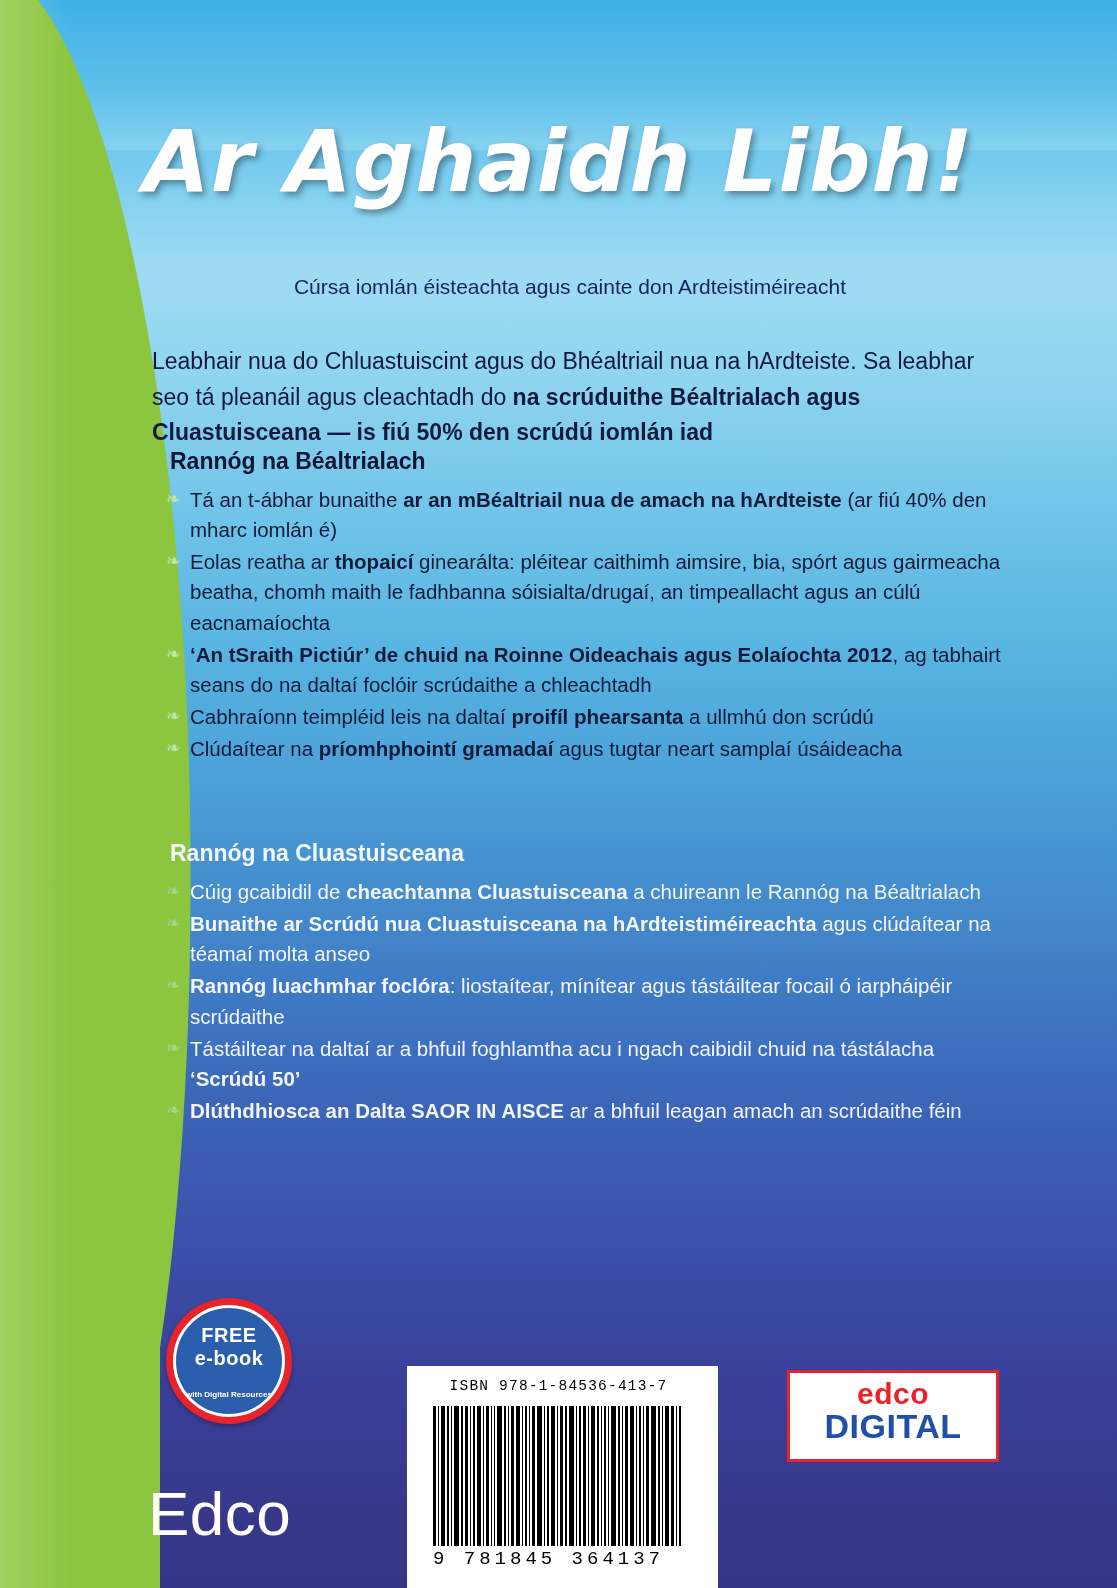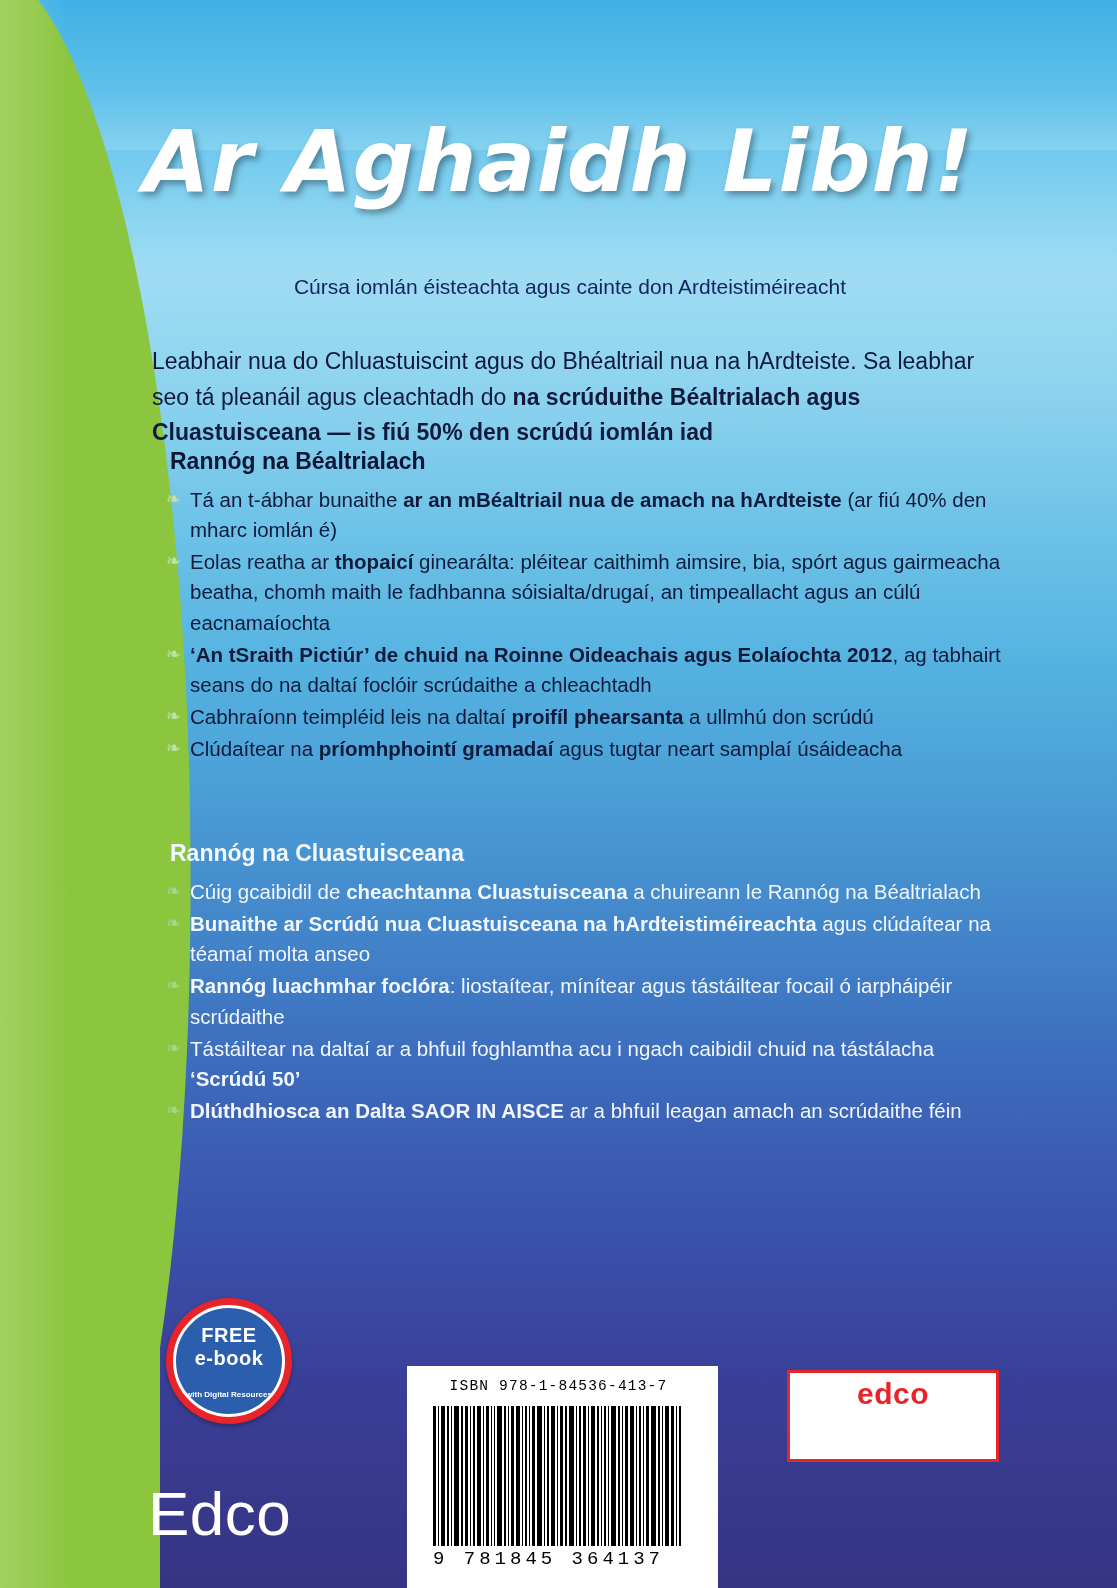--- a/index.html
+++ b/index.html
@@ -401,15 +401,16 @@
           <span style="width:4px"></span>
         <span style="width:3px"></span>
           <span style="width:1px"></span>
           <span style="width:2px"></span>
       </div>
       <div class="ean">9 781845 364137</div>
     </div>
 
     <div class="edco-digital">
       <div class="ed-top">edco</div>
+      <div class="ed-bottom">DIGITAL</div>
     </div>
   </div>
 </div>
 
 </body></html>

